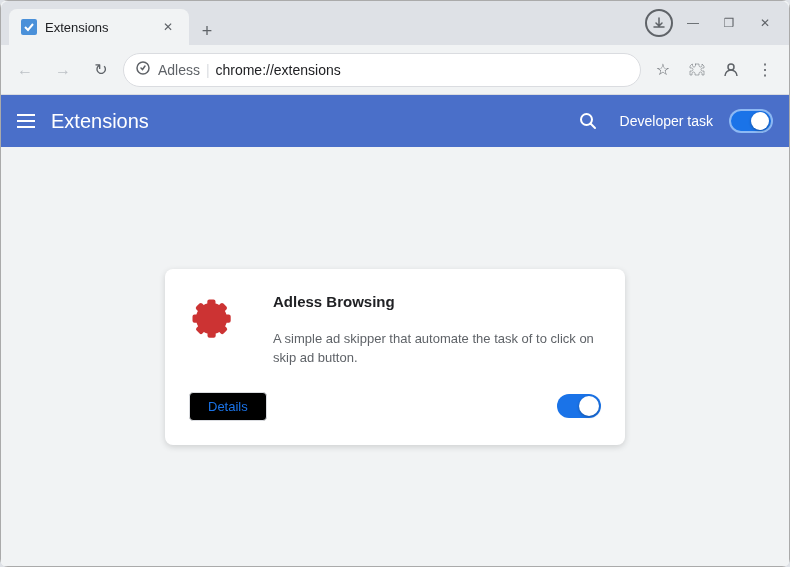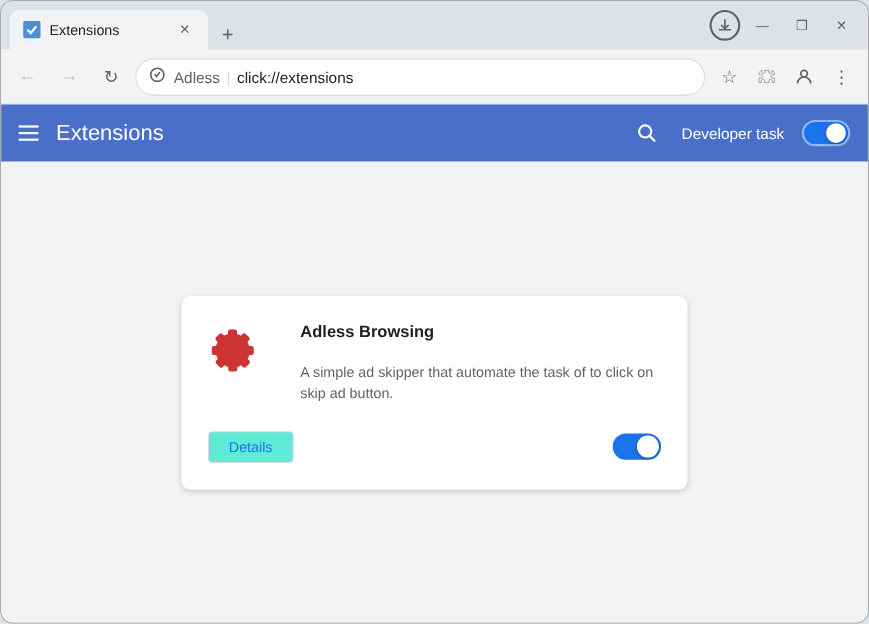--- a/index.html
+++ b/index.html
@@ -10,21 +10,21 @@
       background: #dee1e6;
       border-radius: 8px;
       overflow: hidden;
     }
 
     
     .browser-window {
       width: 790px;
       height: 567px;
       background: #f1f3f4;
-      border-radius: 12px;
+      border-radius: 0;
       border: 1px solid #aaa;
       display: flex;
       flex-direction: column;
       overflow: hidden;
     }
 
     
     .title-bar {
       background: #dee1e6;
       height: 44px;
@@ -344,21 +344,21 @@
     .ext-card-bottom {
       display: flex;
       align-items: center;
       gap: 12px;
     }
 
     .ext-btn {
       padding: 6px 18px;
       border-radius: 4px;
       border: 1px solid #dadce0;
-      background: #5eead4;
+      background: #000000;
       font-size: 13px;
       color: #1a73e8;
       cursor: pointer;
       font-weight: 500;
     }
 
     .ext-toggle-spacer {
       flex: 1;
     }
 
@@ -423,21 +423,21 @@
     <div class="address-bar">
       <div class="security-icon">
         <svg width="14" height="14" viewBox="0 0 14 14" fill="#5f6368">
           <circle cx="7" cy="7" r="6" stroke="#5f6368" stroke-width="1.5" fill="none"></circle>
           <path d="M5 7l1.5 1.5L9 5" stroke="#5f6368" stroke-width="1.5" fill="none" stroke-linecap="round"></path>
         </svg>
       </div>
       <span class="address-text">
         <span class="chrome-text">Adless</span>
         <span class="address-sep"> | </span>
-        <span class="address-url">click://extensions</span>
+        <span class="address-url">chrome://extensions</span>
       </span>
     </div>
 
     <div class="toolbar-actions">
       <div class="toolbar-icon-btn">☆</div>
       <div class="toolbar-icon-btn">
         <svg width="16" height="16" viewBox="0 0 16 16" fill="#5f6368">
           <path d="M6 2h4v1.5c0 .8.7 1.5 1.5 1.5S13 4.3 13 3.5V2l2 2v2h-1.5c-.8 0-1.5.7-1.5 1.5S12.7 9 13.5 9H15v4h-2v-1.5c0-.8-.7-1.5-1.5-1.5S10 10.7 10 11.5V13H6v-1.5c0-.8-.7-1.5-1.5-1.5S3 10.7 3 11.5V13H1V9h1.5C3.3 9 4 8.3 4 7.5S3.3 6 2.5 6H1V4l2-2h.5V3.5C3.5 4.3 4.2 5 5 5s1.5-.7 1.5-1.5V2z" stroke="#5f6368" stroke-width="0.5" fill="none"></path>
         </svg>
       </div>

